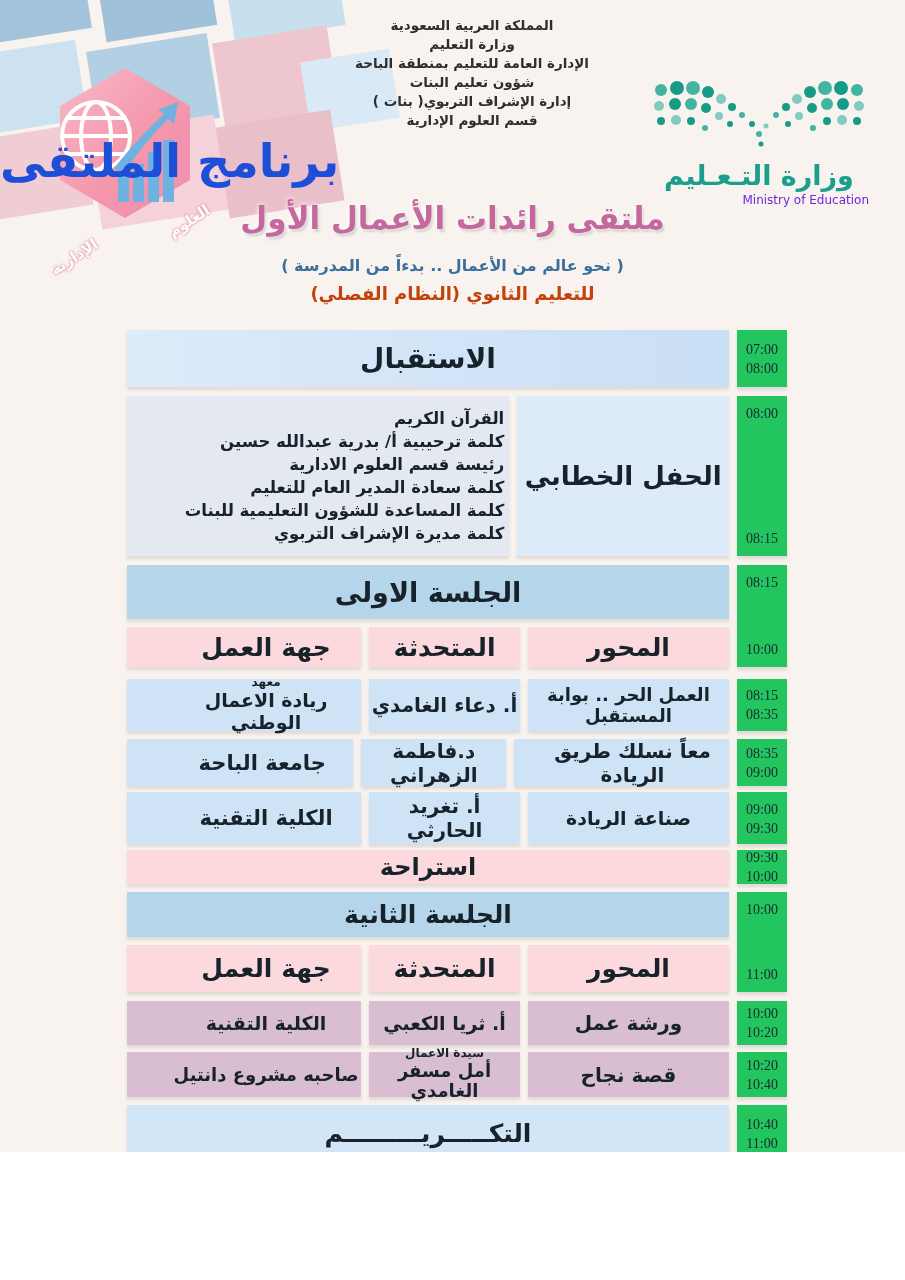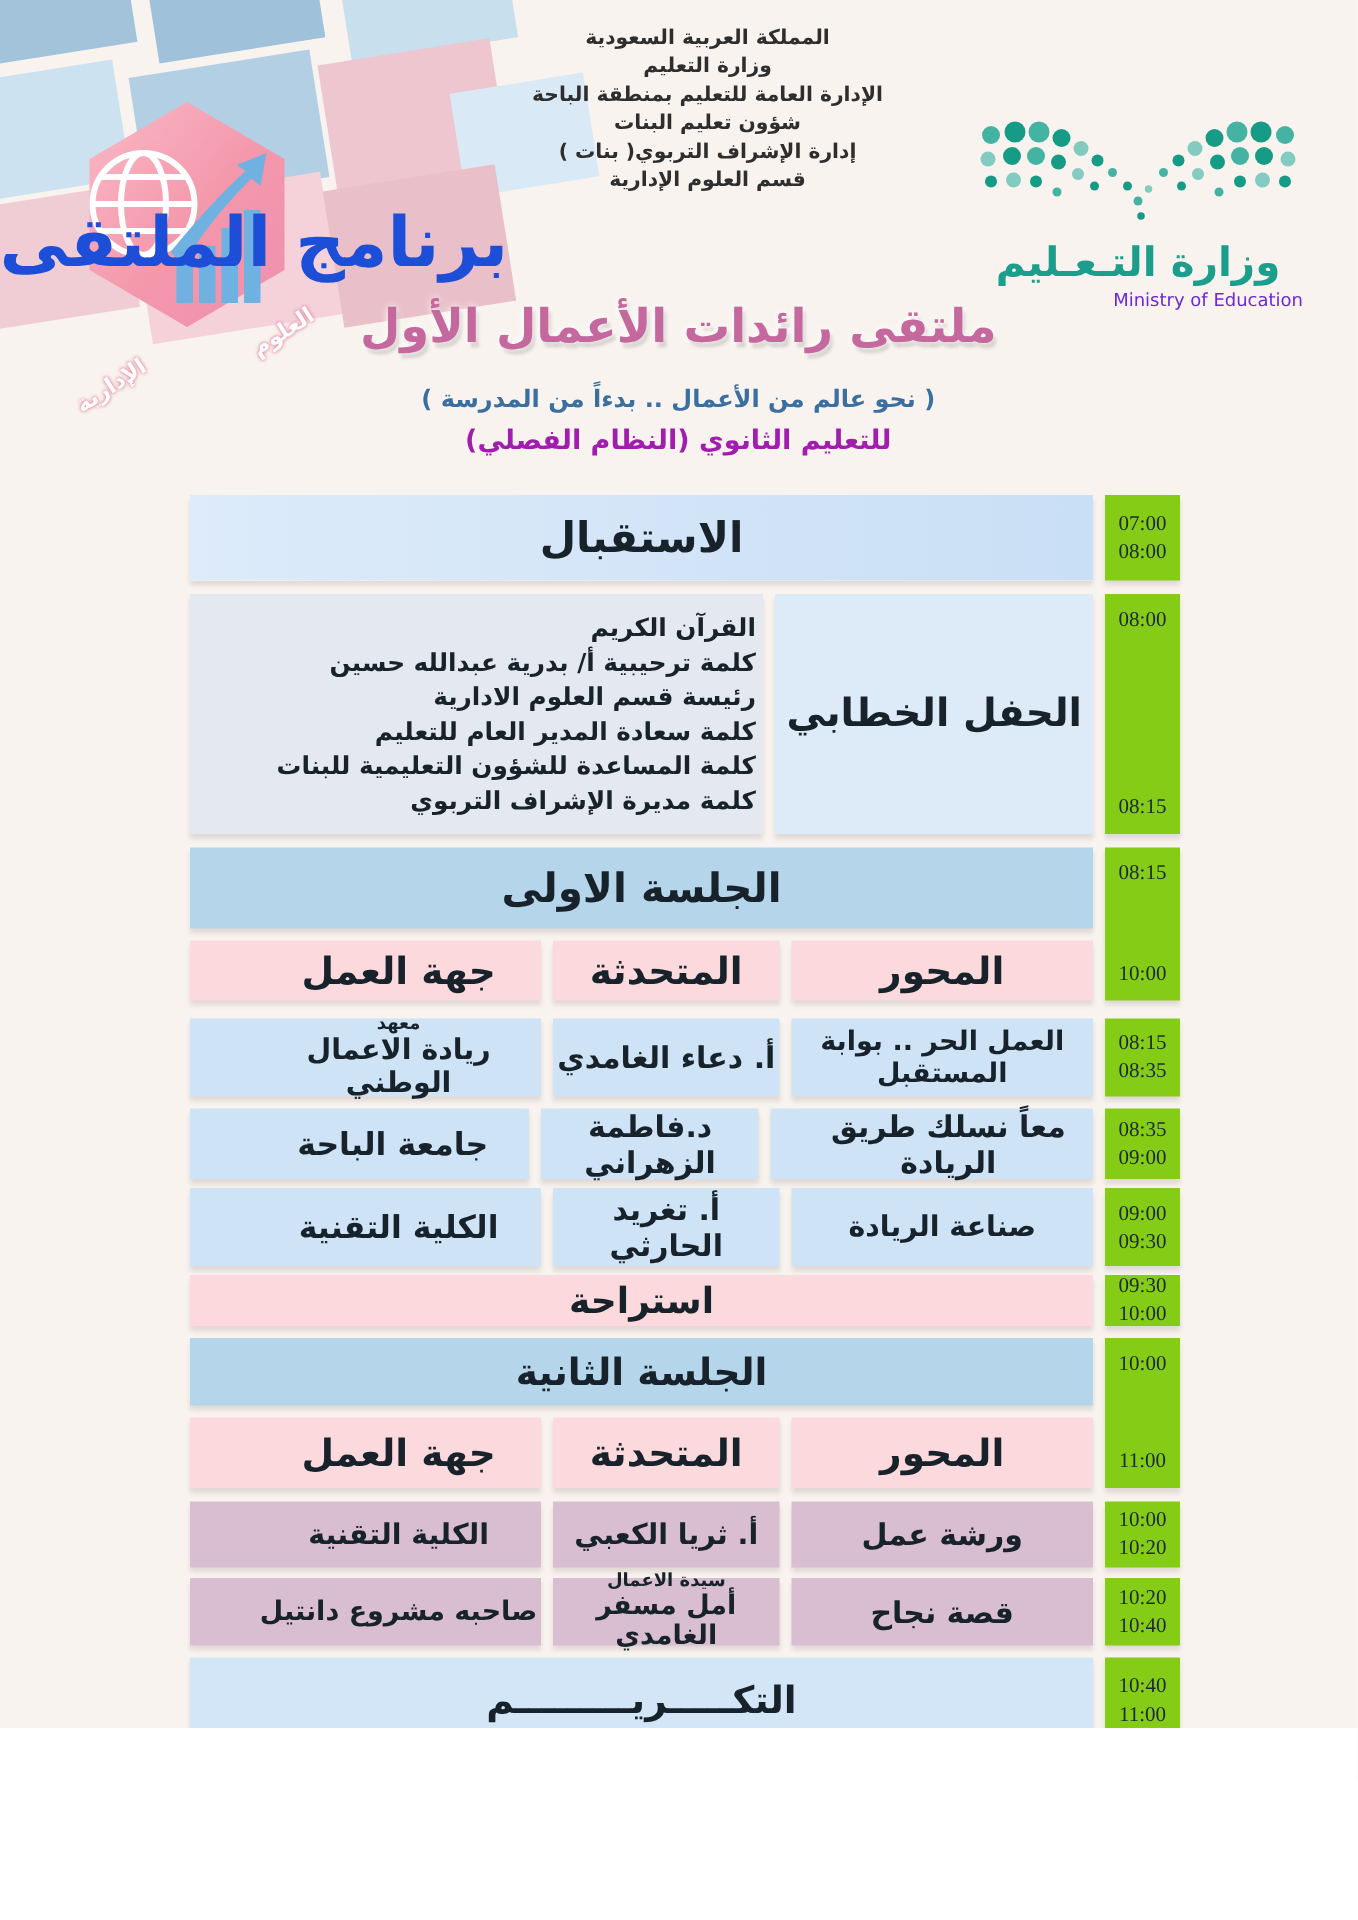--- a/index.html
+++ b/index.html
@@ -22,27 +22,27 @@
   .moe-en { color:#6d28d9; font-size:12px; margin-top:2px; font-weight:500;text-align:right; }
   
   .title   { position:absolute; top:134px; left:0; right:0; text-align:left;
     font-size:46px; font-weight:bold; color:#1d4ed8; }
   .subtitle{ position:absolute; top:200px; left:0; right:0; text-align:center;
     font-size:31px; font-weight:bold; color:#c4689e;
     text-shadow:0 0 6px #ffffff, 2px 3px 2px rgba(90,90,90,.25); }
   .tagline { position:absolute; top:256px; left:0; right:0; text-align:center;
     font-size:16px; font-weight:bold; color:#3b6f9f; }
   .audience{ position:absolute; top:283px; left:0; right:0; text-align:center;
-    font-size:18px; font-weight:bold; color:#a21caf; }
+    font-size:18px; font-weight:bold; color:#c2410c; }
   
   .schedule { position:absolute; top:330px; right:118px; width:660px; }
   .srow { display:flex; gap:8px; }
   .cell { box-shadow:0 3px 3px rgba(120,100,100,.18); color:#17222b;
     display:flex; align-items:center; justify-content:center; text-align:center; }
-  .timecell { width:50px; flex:0 0 50px; background:#84cc16;
+  .timecell { width:50px; flex:0 0 50px; background:#22c55e;
     font-family:"Liberation Serif","DejaVu Serif",serif; font-size:14px; color:#1b2733;
     display:flex; flex-direction:column; align-items:center; justify-content:center;
     box-shadow:0 3px 3px rgba(120,100,100,.18); line-height:19px; }
   .timecell.spread { justify-content:space-between; padding:8px 0; }
   .blue-band  { flex:1; background:linear-gradient(to left,#c9dff5,#ddebfa); font-size:28px; font-weight:bold; }
   .session-band { background:#b5d5ea; font-size:27px; font-weight:bold; }
   .pinkhead { background:#fbd9dc; font-size:25px; font-weight:bold; }
   .s1cell { background:#cfe3f6; font-weight:bold; }
   .s2cell { background:#d9bed1; font-weight:bold; }
   .breakrow { flex:1; background:#fbd9dc; font-size:24px; font-weight:bold; }

